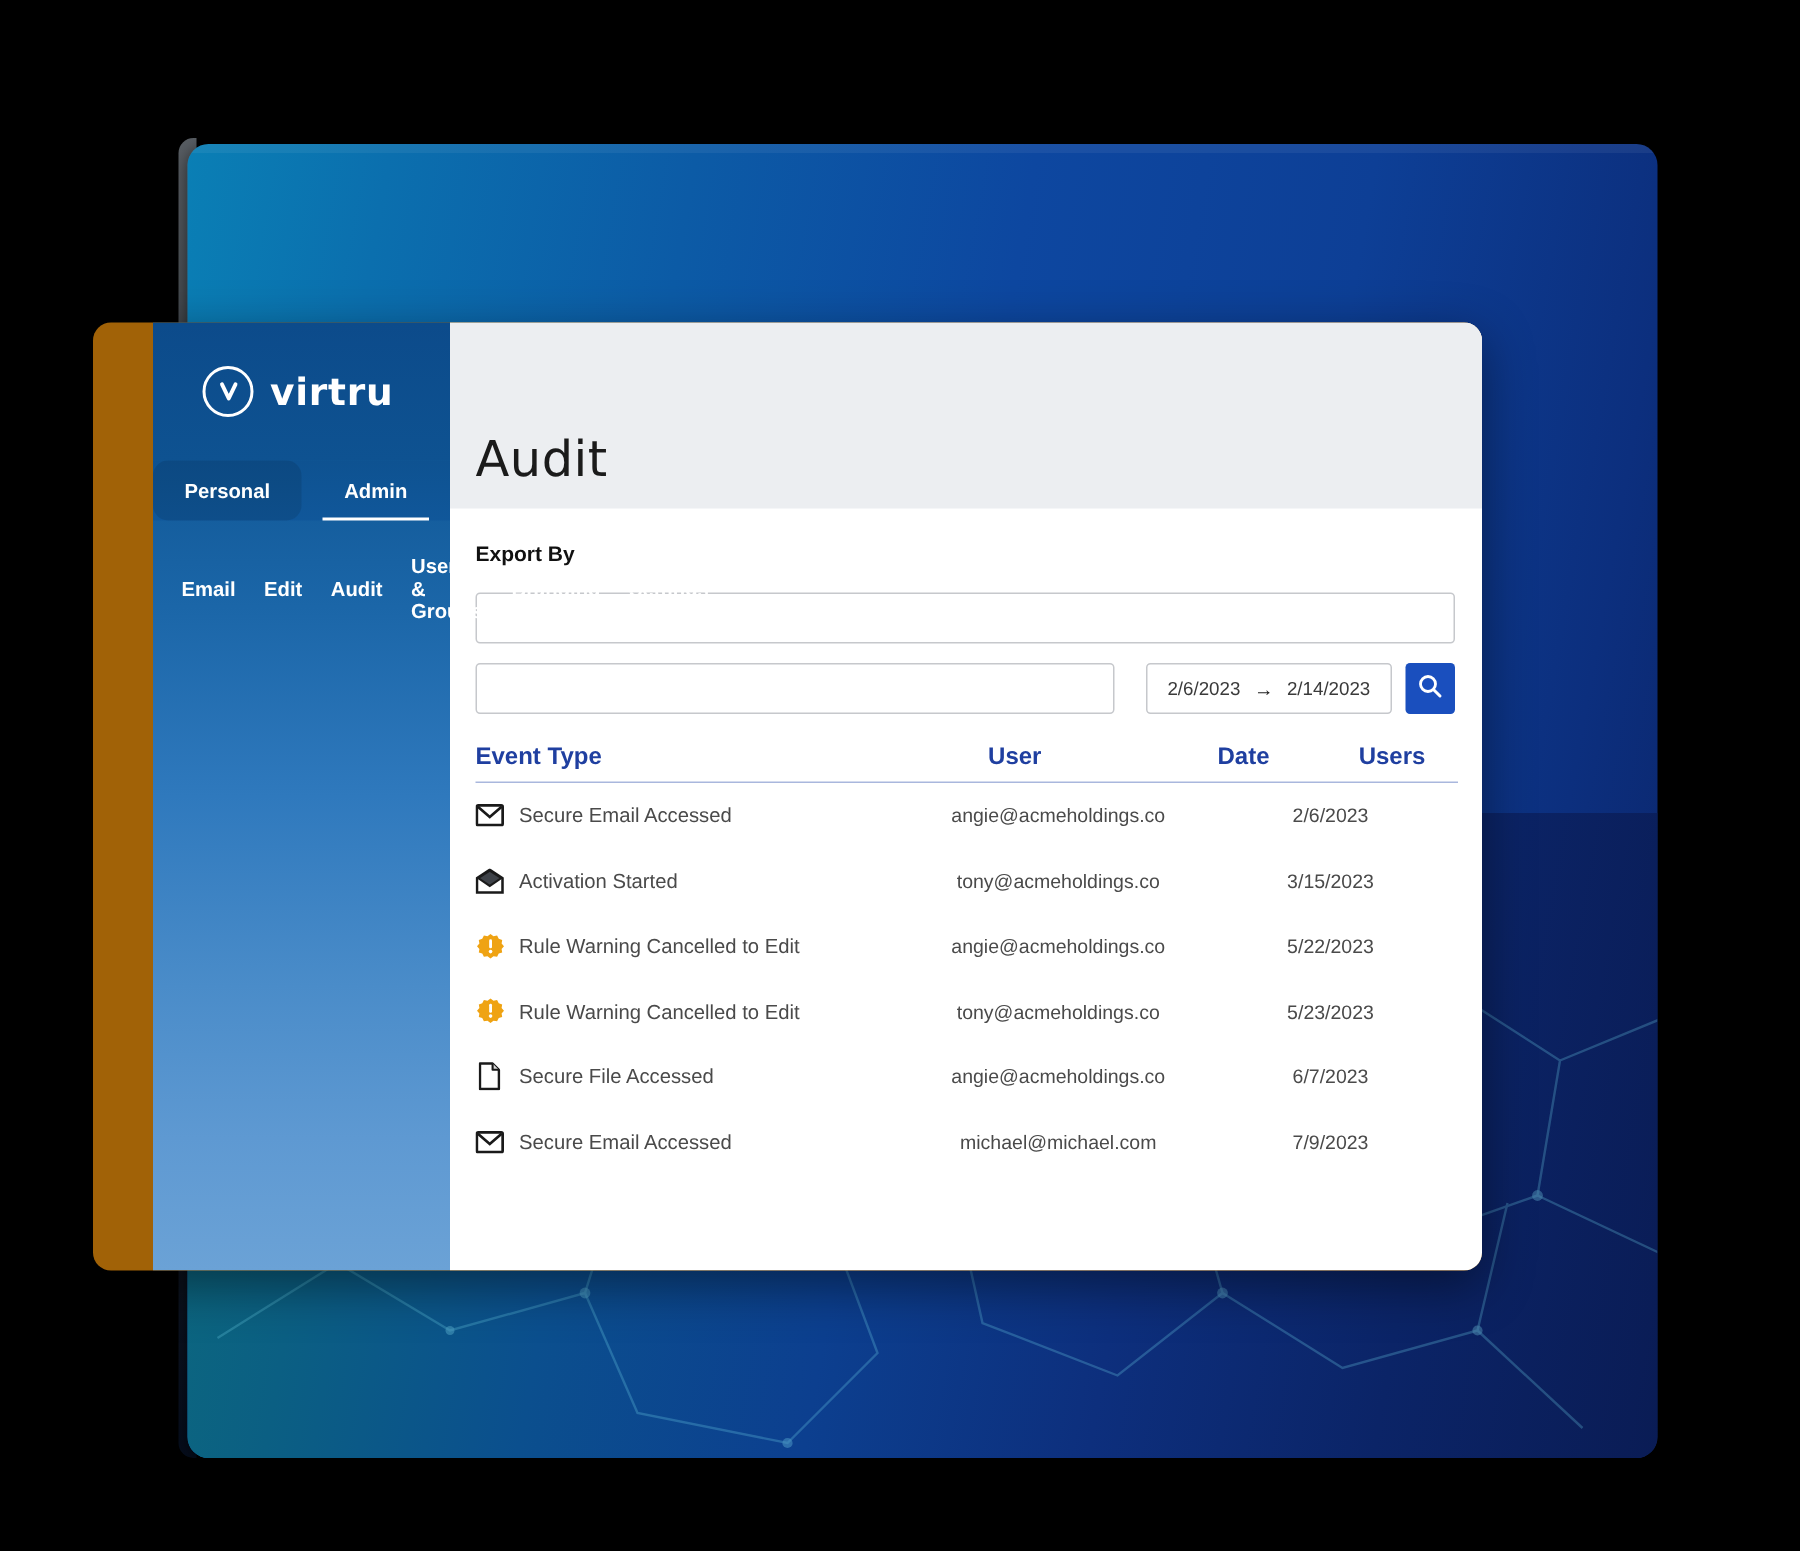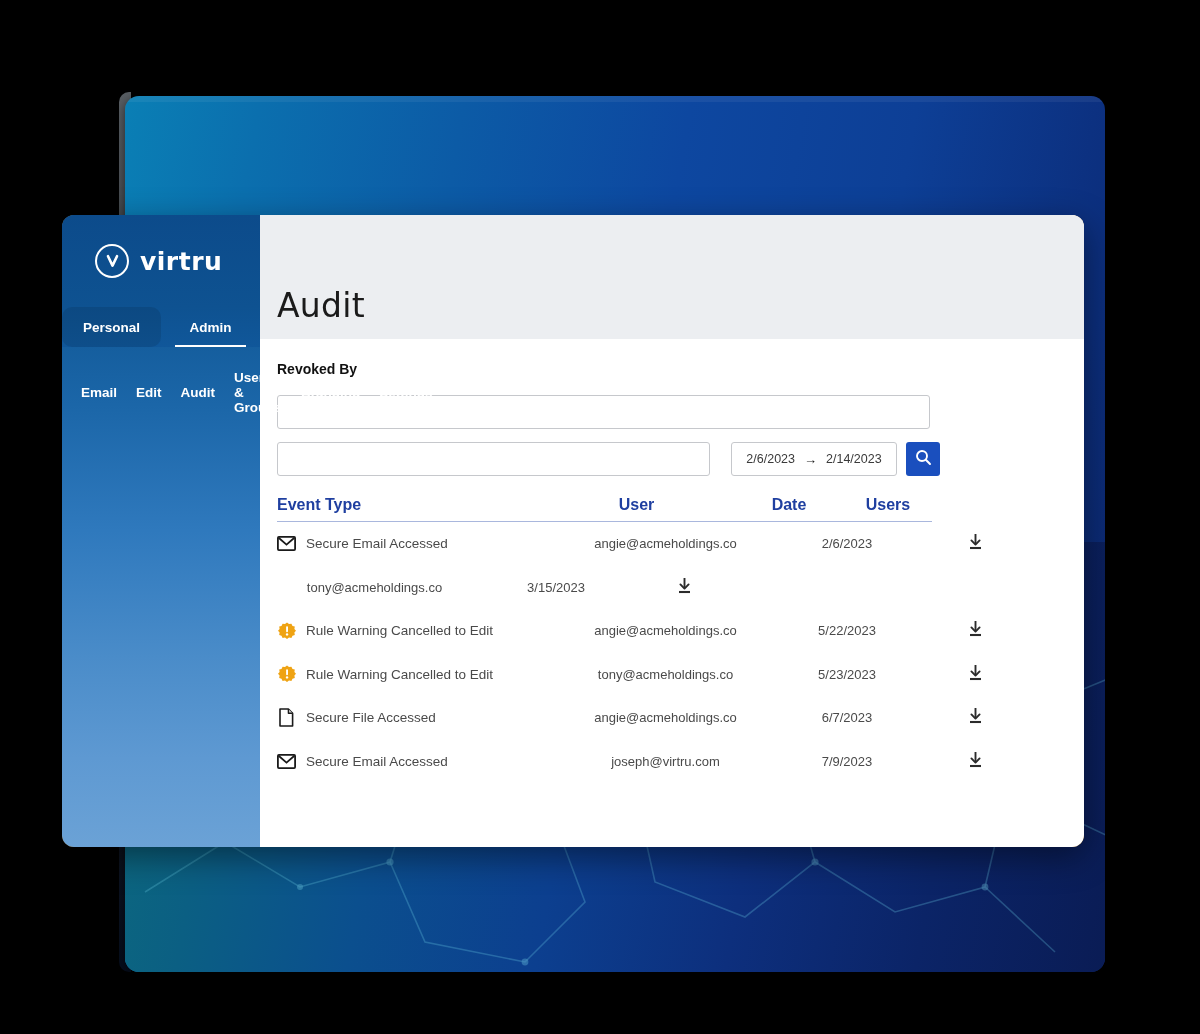--- a/index.html
+++ b/index.html
@@ -83,27 +83,28 @@
       rgba(120,135,150,0.35) 40%,
       rgba(20,50,110,0.25) 100%);
     border-radius: 10px 0 0 10px;
   }
 
   
   .app-window {
     position: absolute;
     left: 62px;
     top: 215px;
-    width: 1022px;
+    width: 926px;
     height: 632px;
     border-radius: 12px;
     background: #a16207;
     overflow: hidden;
     display: flex;
     box-shadow: 0 10px 34px rgba(0,0,0,0.45);
+    padding-left: 40px;
   }
 
   
   .sidebar {
     width: 198px;
     flex: 0 0 198px;
     background: linear-gradient(180deg,
       #0d4f8f 0%,
       #125a99 16%,
       #1b66a8 30%,
@@ -413,21 +414,21 @@
     </aside>
 
     <main class="content">
 
       <div class="content-header">
         <h1 class="page-title">Audit</h1>
       </div>
 
       <div class="content-body">
 
-        <div class="filter-label">Revoked By</div>
+        <div class="filter-label">Export By</div>
 
         <div class="field-row">
           <input class="text-input input-wide" type="text" placeholder="" style="">
         </div>
 
         <div class="field-row">
           <input class="text-input input-med" type="text" placeholder="" style="">
 
           <div class="date-range">
             <span>2/6/2023</span>
@@ -471,20 +472,29 @@
                 <svg width="15" height="17" viewBox="0 0 15 17">
                   <line x1="7.5" y1="1" x2="7.5" y2="10.5" stroke="#2b2b2b" stroke-width="1.9"></line>
                   <path d="M3.4 7.4 L7.5 11.6 L11.6 7.4" fill="none" stroke="#2b2b2b" stroke-width="1.9" stroke-linecap="round" stroke-linejoin="round"></path>
                   <line x1="2" y1="15" x2="13" y2="15" stroke="#2b2b2b" stroke-width="2.1"></line>
                 </svg>
               </span>
             </div>
           </div>
 
           <div class="trow">
+            <div class="cell-event col-event">
+              <span class="evt-icon">
+                <svg width="19" height="17" viewBox="0 0 19 17">
+                  <path d="M1 16 L1 6.4 L9.5 0.8 L18 6.4 L18 16 Z" fill="#ffffff" stroke="#1a1a1a" stroke-width="1.7"></path>
+                  <path d="M1.8 6.4 L9.5 1.4 L17.2 6.4 L9.5 11.6 Z" fill="#3e4248" stroke="#1a1a1a" stroke-width="1.4"></path>
+                </svg>
+              </span>
+              <span>Activation Started</span>
+            </div>
             <div class="cell-user col-user">tony@acmeholdings.co</div>
             <div class="cell-date col-date">3/15/2023</div>
             <div class="cell-export col-exp">
               <span>
                 <svg width="15" height="17" viewBox="0 0 15 17">
                   <line x1="7.5" y1="1" x2="7.5" y2="10.5" stroke="#2b2b2b" stroke-width="1.9"></line>
                   <path d="M3.4 7.4 L7.5 11.6 L11.6 7.4" fill="none" stroke="#2b2b2b" stroke-width="1.9" stroke-linecap="round" stroke-linejoin="round"></path>
                   <line x1="2" y1="15" x2="13" y2="15" stroke="#2b2b2b" stroke-width="2.1"></line>
                 </svg>
               </span>
@@ -566,21 +576,21 @@
           <div class="trow">
             <div class="cell-event col-event">
               <span class="evt-icon">
                 <svg width="19" height="15" viewBox="0 0 19 15">
                   <rect x="0.9" y="0.9" width="17.2" height="13.2" rx="1" fill="#ffffff" stroke="#1a1a1a" stroke-width="1.8"></rect>
                   <path d="M1.6 1.8 L9.5 8.6 L17.4 1.8" fill="none" stroke="#1a1a1a" stroke-width="1.8"></path>
                 </svg>
               </span>
               <span>Secure Email Accessed</span>
             </div>
-            <div class="cell-user col-user">joseph@virtru.com</div>
+            <div class="cell-user col-user">michael@michael.com</div>
             <div class="cell-date col-date">7/9/2023</div>
             <div class="cell-export col-exp">
               <span>
                 <svg width="15" height="17" viewBox="0 0 15 17">
                   <line x1="7.5" y1="1" x2="7.5" y2="10.5" stroke="#2b2b2b" stroke-width="1.9"></line>
                   <path d="M3.4 7.4 L7.5 11.6 L11.6 7.4" fill="none" stroke="#2b2b2b" stroke-width="1.9" stroke-linecap="round" stroke-linejoin="round"></path>
                   <line x1="2" y1="15" x2="13" y2="15" stroke="#2b2b2b" stroke-width="2.1"></line>
                 </svg>
               </span>
             </div>

